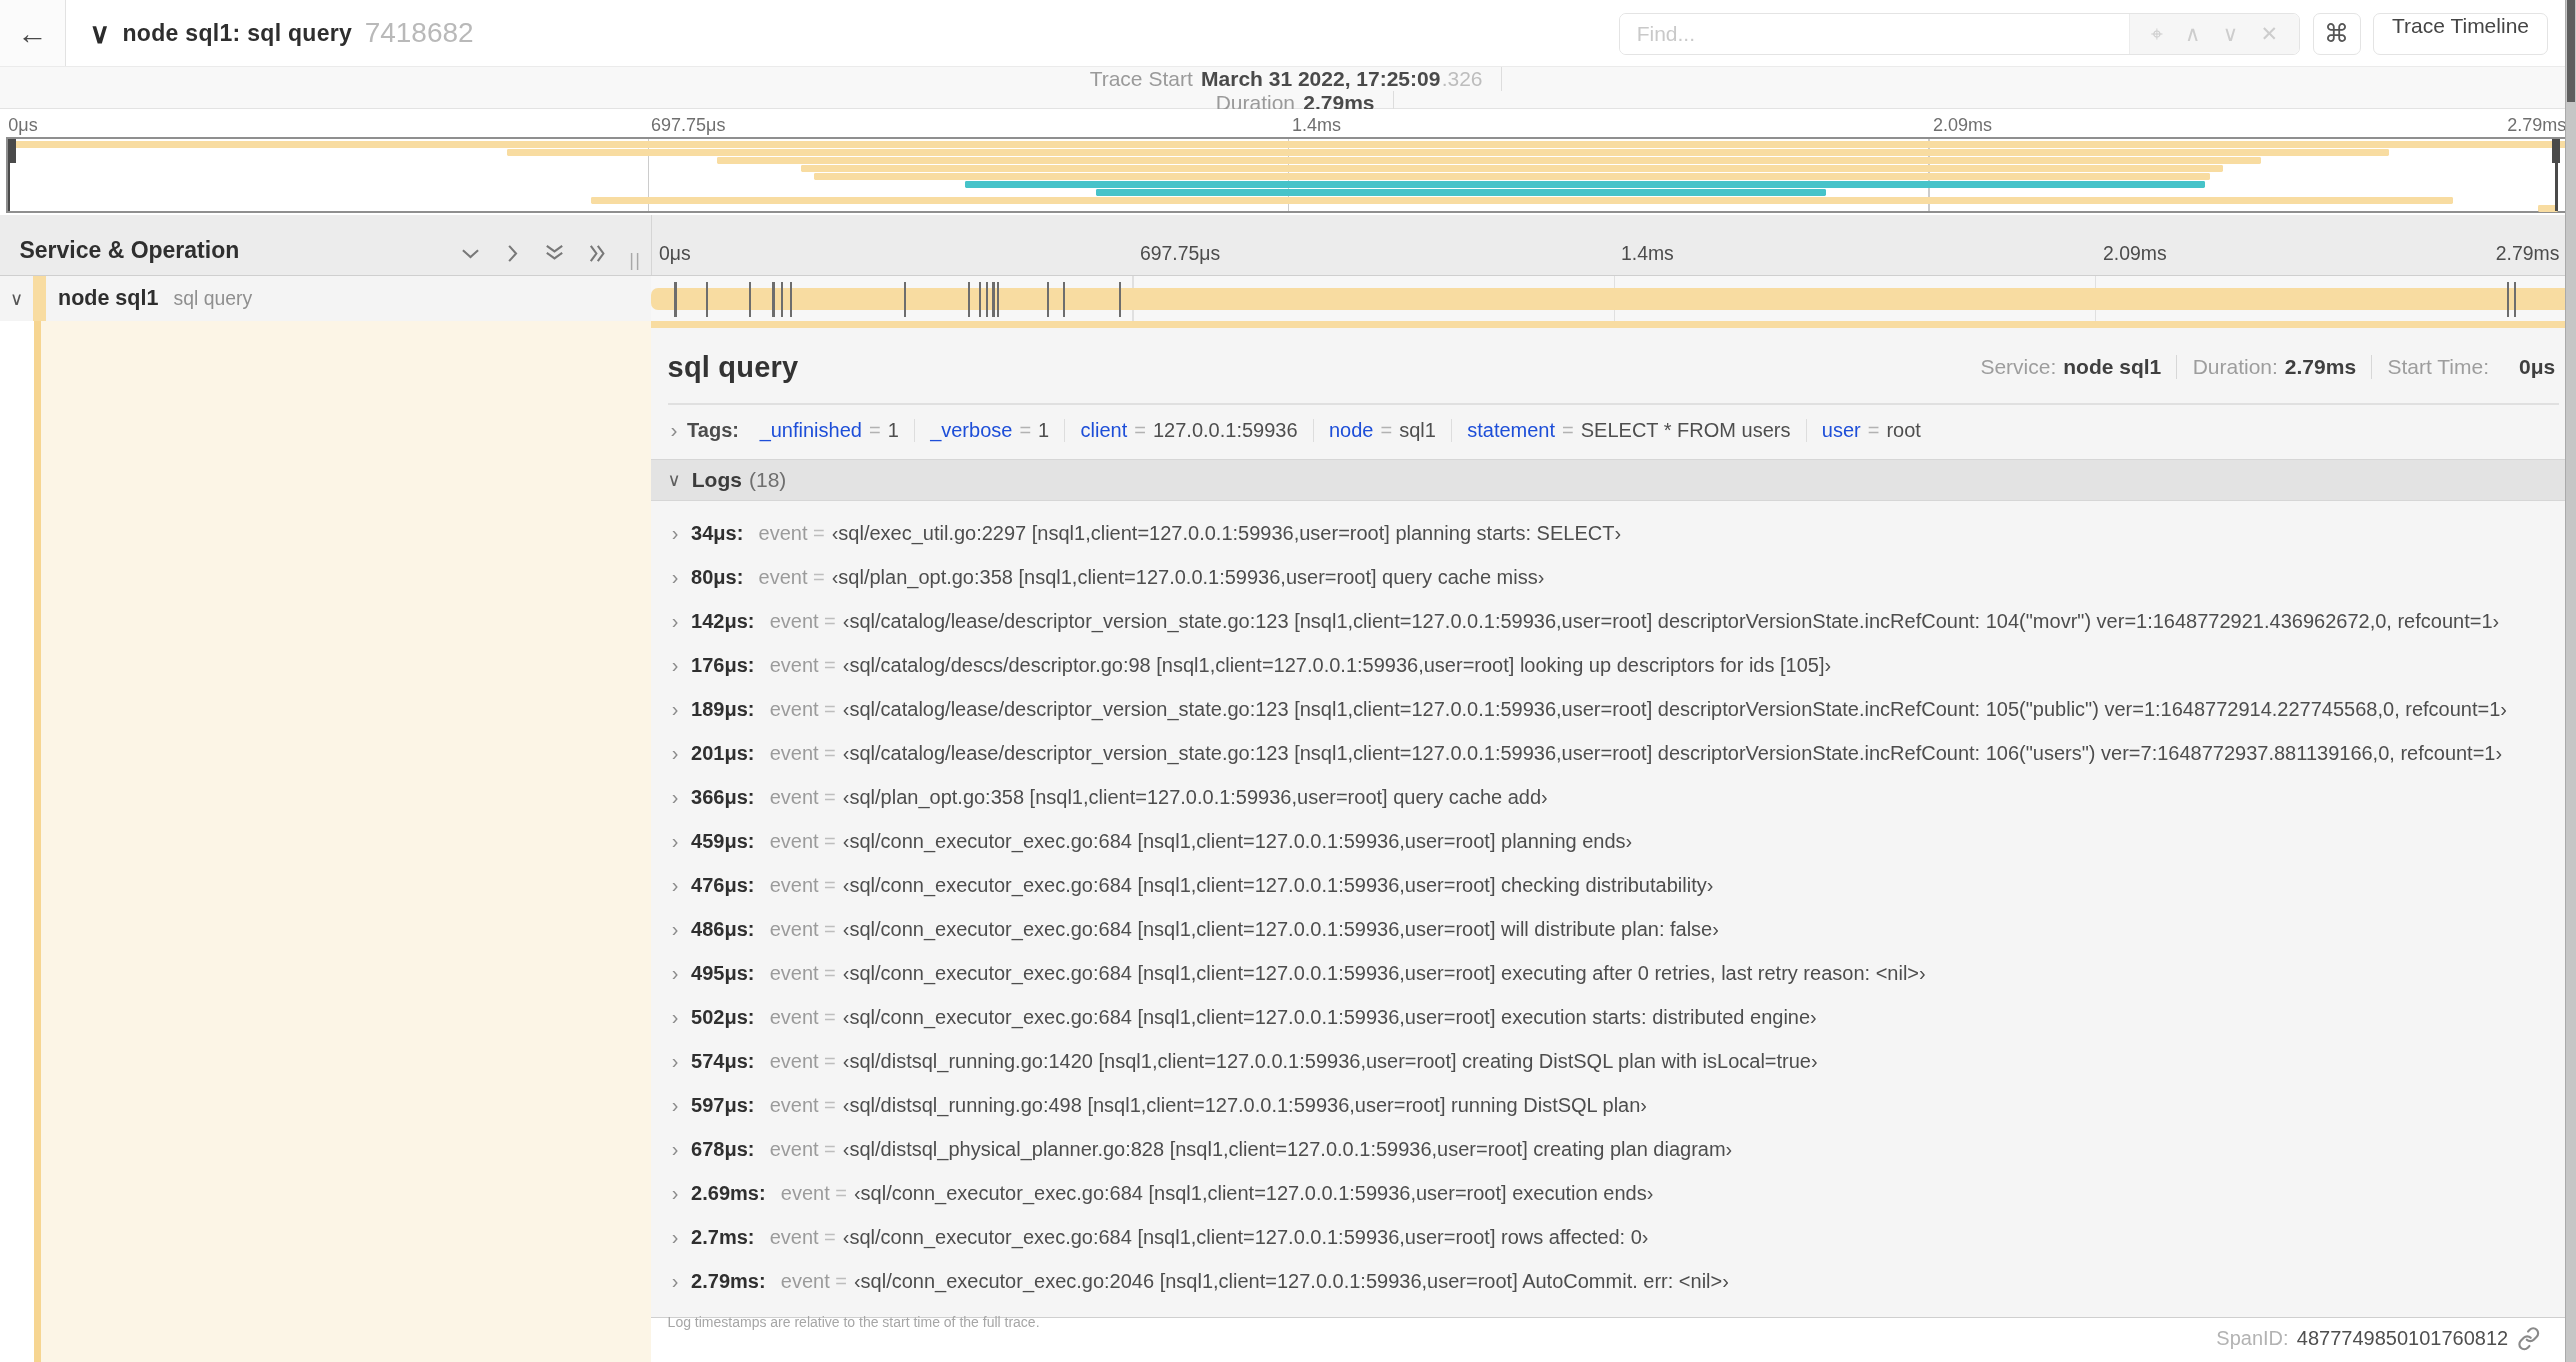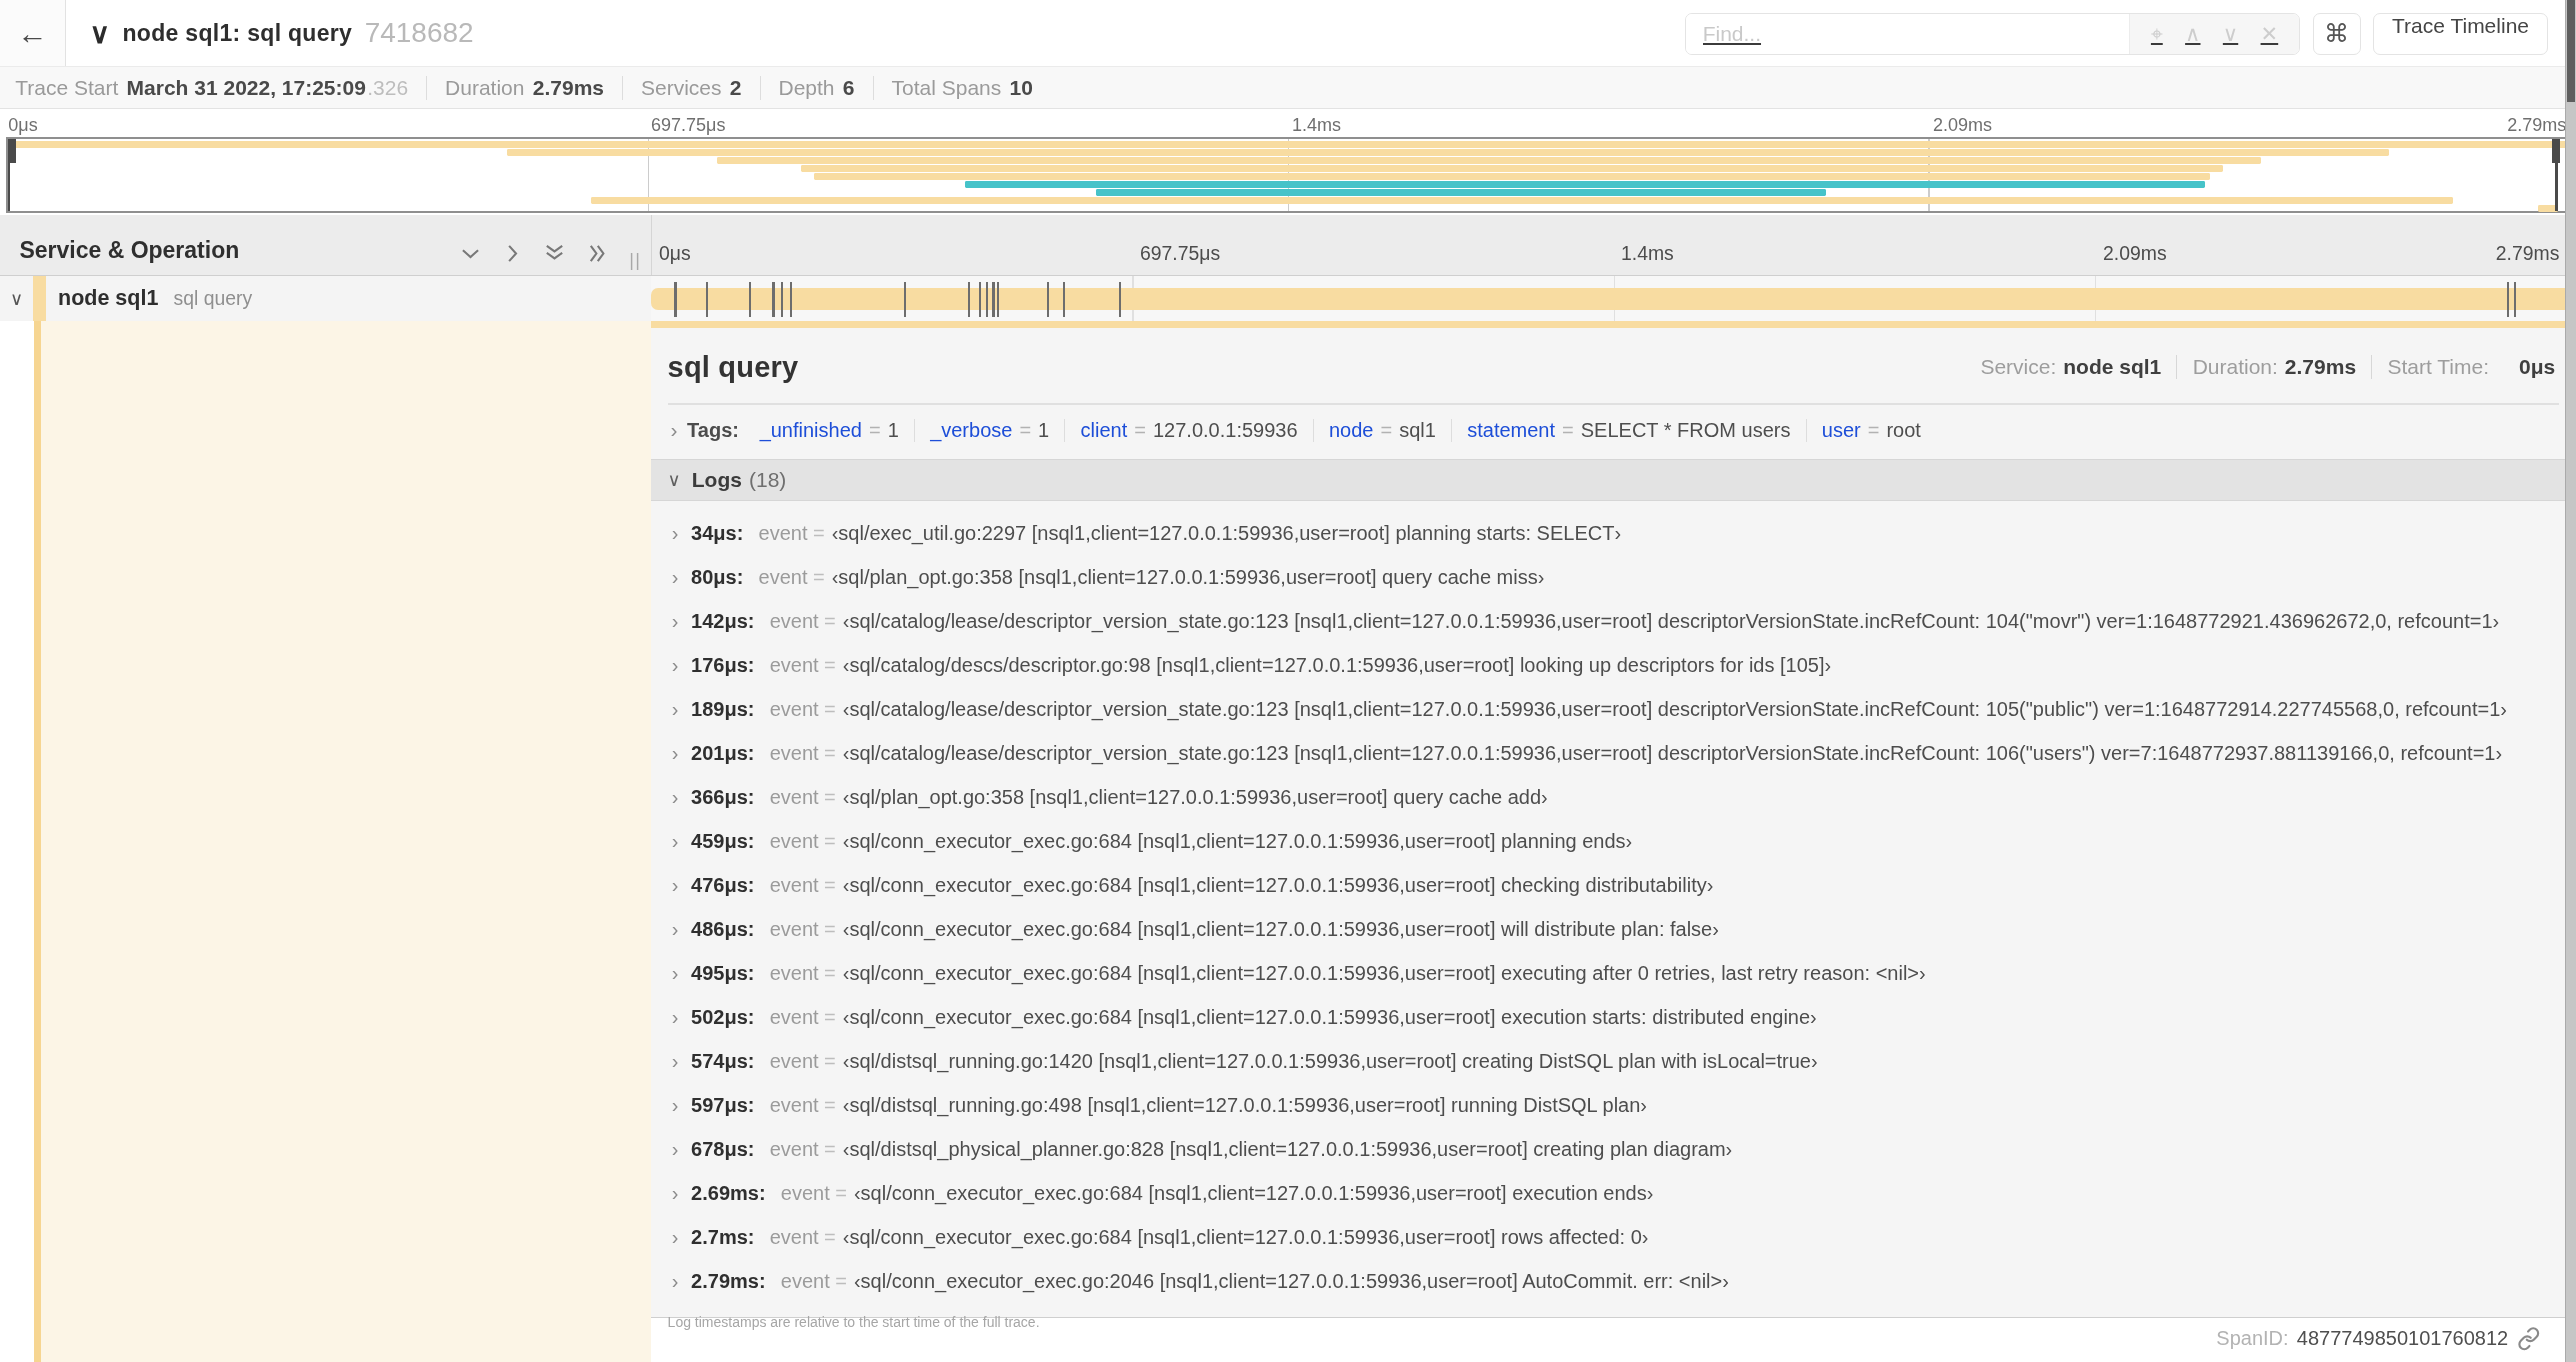--- a/index.html
+++ b/index.html
@@ -8,31 +8,31 @@
   #app { position:relative; width:2576px; height:1363px; overflow:hidden; background:#fff; }
 
   
   .top-header { position:absolute; left:0; top:0; width:2576px; height:66px; background:#fff; display:flex; align-items:center; }
   .back-btn { width:66px; height:66px; border-right:1.4px solid #e2e2e2; background:#fbfbfb; display:flex; align-items:center; justify-content:center; font-size:30.5px; color:#4a4a4a; cursor:pointer; }
   .title-wrap { display:flex; align-items:center; margin-left:23.5px; gap:12.5px; }
   .title-chevron { font-size:28px; color:#2b2b2b; font-weight:bold; cursor:pointer; }
   .trace-title { font-size:23px; font-weight:bold; color:#2e2e2e; letter-spacing:0.3px; }
   .trace-id { font-size:28px; color:#b9b9b9; }
   .header-right { position:absolute; right:28px; top:12.5px; display:flex; align-items:center; gap:12.5px; }
-  .find-box { display:flex; width:615px; height:42px; border:1.4px solid #e4e4e4; border-radius:7px; overflow:hidden; background:#fff;text-decoration:underline; }
+  .find-box { display:flex; width:681px; height:42px; border:1.4px solid #e4e4e4; border-radius:7px; overflow:hidden; background:#fff; }
   .find-input { flex:1; border:none; outline:none; padding:0 16.6px; font-size:21px; color:#444; font-family:"Liberation Sans",sans-serif; background:#fff; }
   .find-input::placeholder { color:#c9c9c9; }
   .find-addon { width:170px; background:#f6f6f6; border-left:1.4px solid #ececec; display:flex; align-items:center; justify-content:space-around; padding:0 9.7px; }
   .find-addon span { color:#cdcdcd; font-size:21px; cursor:pointer; line-height:1; }
   .kbd-btn { width:48px; height:42px; border:1.4px solid #e4e4e4; border-radius:7px; background:#fff; display:flex; align-items:center; justify-content:center; font-size:25px; color:#555; cursor:pointer; }
   .view-btn { height:42px; border:1.4px solid #e4e4e4; border-radius:7px; background:#fff; display:flex; align-items:center; gap:26px; padding:0 18px; font-size:21px; color:#454545; cursor:pointer;flex-direction:column; }
   .view-btn .chev { font-size:15.2px; color:#777; }
 
   
-  .summary-bar { position:absolute; left:0; top:66px; width:2576px; height:43px; background:#f8f8f8; border-top:1.4px solid #ebebeb; border-bottom:1.4px solid #e3e3e3; display:flex; align-items:center; padding-left:15.2px; font-size:21px; }
+  .summary-bar { position:absolute; left:0; top:66px; width:2576px; height:43px; background:#f8f8f8; border-top:1.4px solid #ebebeb; border-bottom:1.4px solid #e3e3e3; display:flex; align-items:center; padding-left:15.2px; font-size:21px;flex-direction:column; }
   .sum-item { display:flex; align-items:center; padding:0 18px; border-right:1.4px solid #ddd; gap:8.3px; }
   .sum-item:first-child { padding-left:0; }
   .sum-item:last-child { border-right:none; }
   .sum-label { color:#9a9a9a; }
   .sum-value { color:#4a4a4a; font-weight:bold; }
   .sum-suffix { color:#bdbdbd; }
 
   
   .minimap { position:absolute; left:0; top:109px; width:2576px; height:105px; background:#fff; }
   .mm-labels { position:relative; height:28px; font-size:18px; color:#6f6f6f; }

